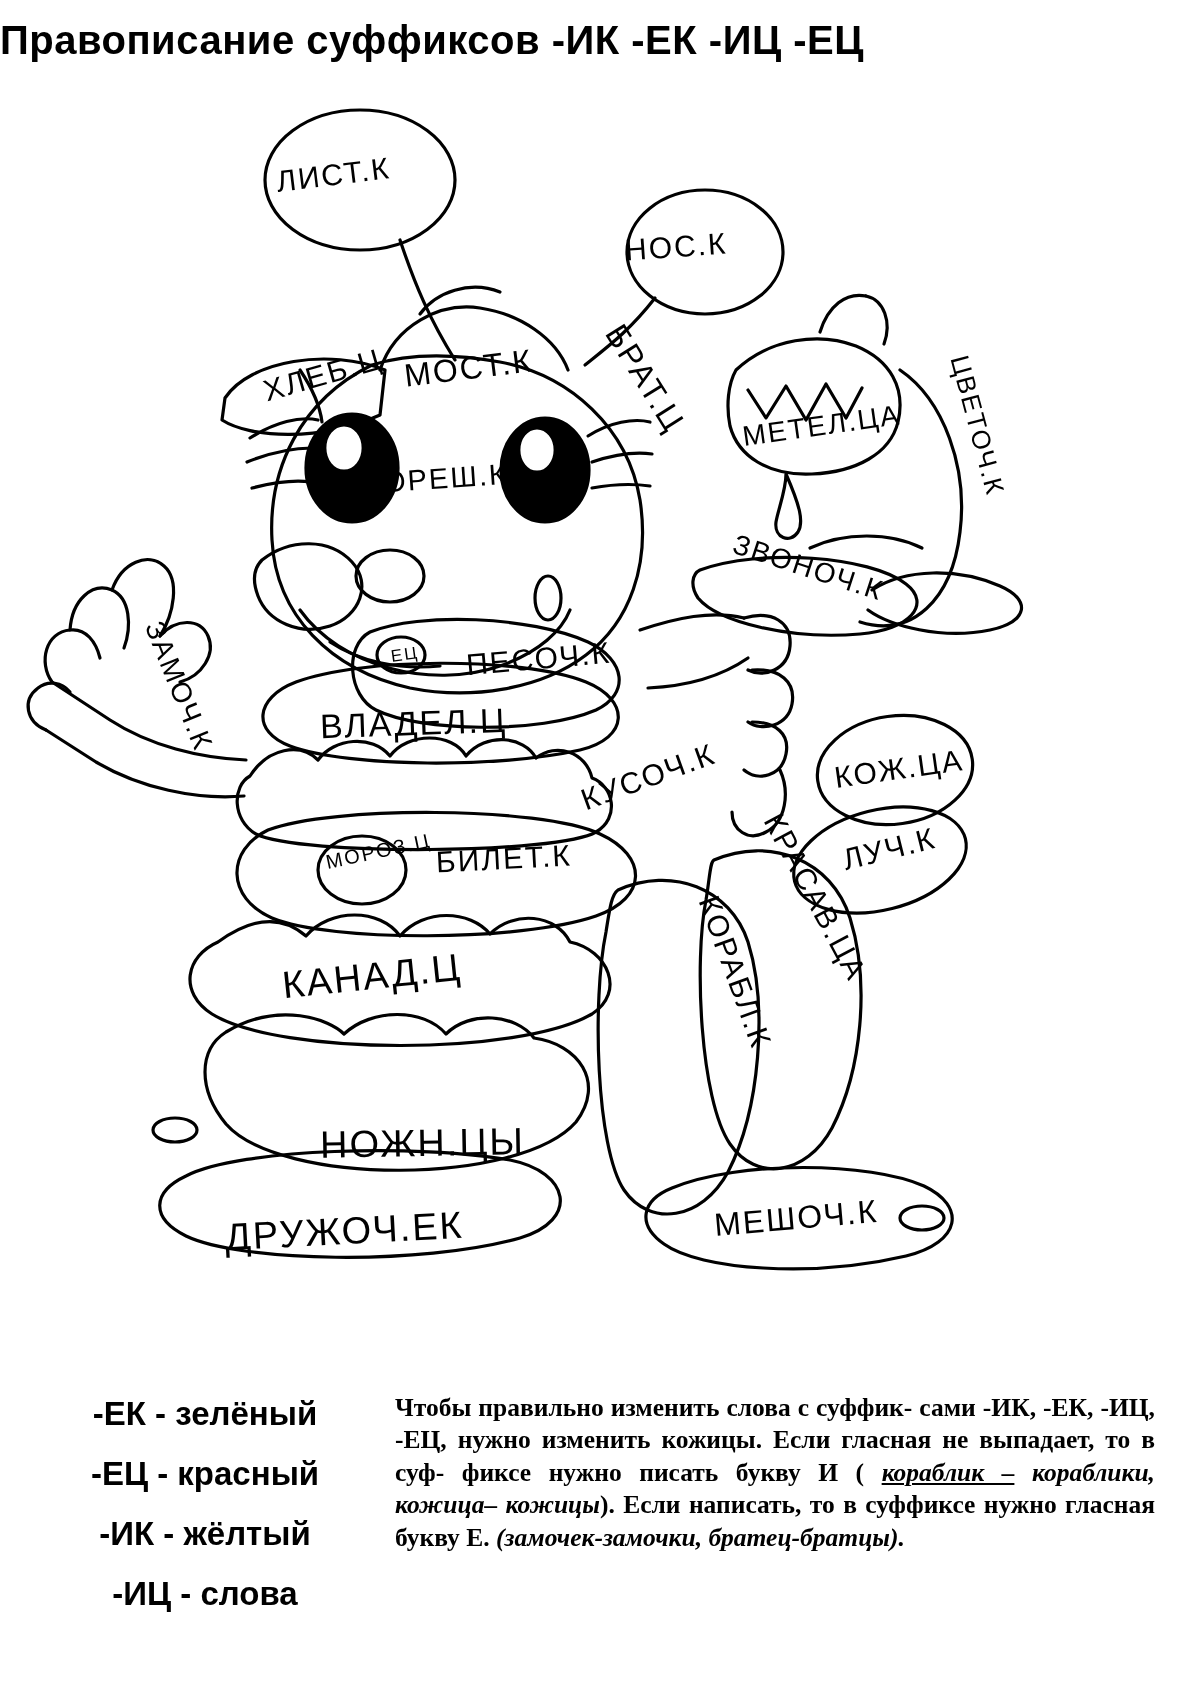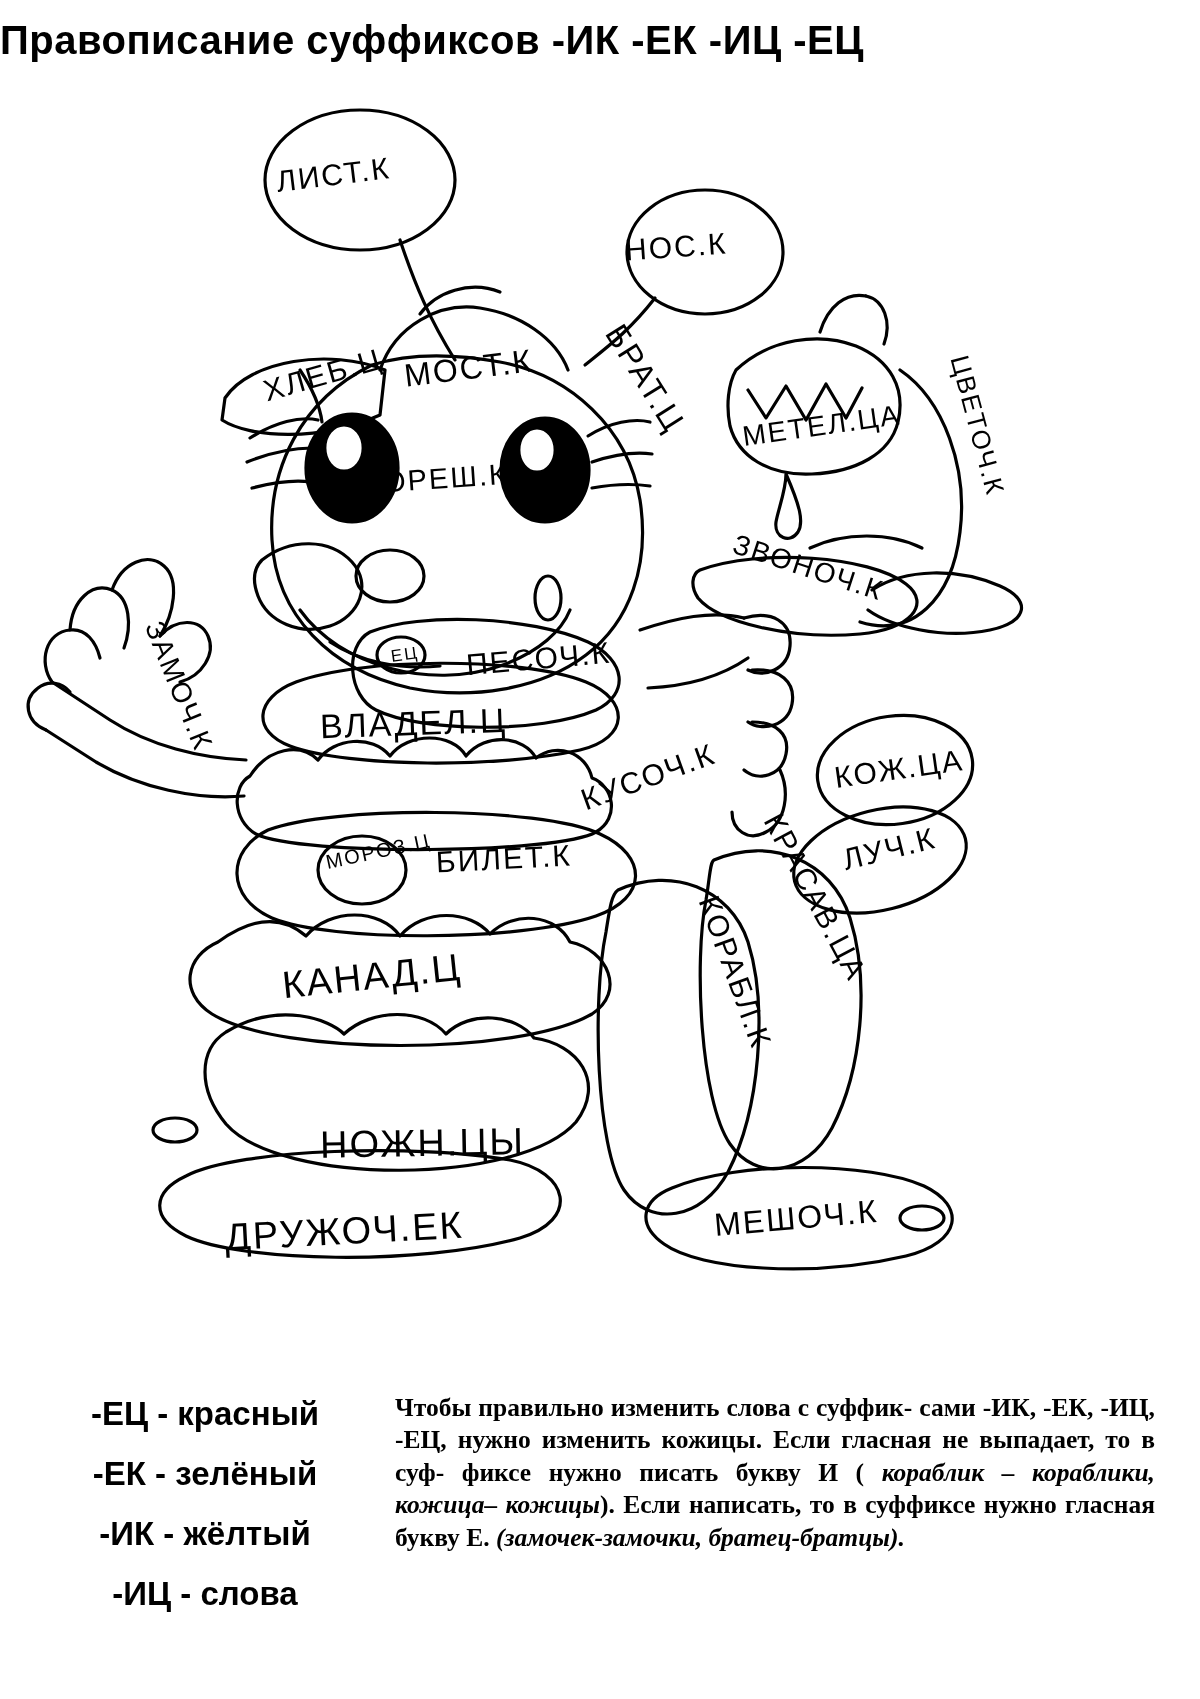--- a/index.html
+++ b/index.html
@@ -73,21 +73,21 @@
     left: 395px;
     top: 1392px;
     width: 760px;
     font-family: "Liberation Serif", serif;
     font-size: 25.5px;
     font-weight: bold;
     line-height: 1.27;
     text-align: justify;
   }
   .rule i { font-style: italic; }
-  .rule .u { }
+  .rule .u { text-decoration: underline; }
 </style>
 </head>
 <body>
 
 <div class="page">
 
   <div class="title">Правописание суффиксов  -ИК  -ЕК  -ИЦ  -ЕЦ</div>
 
   <div class="art">
     <svg width="1200" height="1310" viewBox="0 0 1200 1310" fill="none" stroke="#000" stroke-width="3.2" stroke-linecap="round" stroke-linejoin="round">
@@ -202,22 +202,22 @@
       <div class="wordlabel" style="left: 325px; top: 840px; font-size: 20px; transform: rotate(-12deg);">МОРОЗ.Ц</div>
       <div class="wordlabel" style="left: 436px; top: 842px; font-size: 30px; transform: rotate(-3deg);">БИЛЕТ.К</div>
       <div class="wordlabel" style="left: 282px; top: 955px; font-size: 38px; transform: rotate(-6deg);">КАНАД.Ц</div>
       <div class="wordlabel" style="left: 655px; top: 955px; font-size: 30px; transform: rotate(70deg);">КОРАБЛ.К</div>
       <div class="wordlabel" style="left: 320px; top: 1122px; font-size: 38px; transform: rotate(-1deg);">НОЖН.ЦЫ</div>
       <div class="wordlabel" style="left: 225px; top: 1210px; font-size: 38px; transform: rotate(-3deg);">ДРУЖОЧ.ЕК</div>
       <div class="wordlabel" style="left: 714px; top: 1200px; font-size: 32px; transform: rotate(-5deg);">МЕШОЧ.К</div>
     </div>
 
   <div class="legend">
+    <div class="legend-item">-ЕК - зелёный</div>
     <div class="legend-item">-ЕЦ - красный</div>
-    <div class="legend-item">-ЕК - зелёный</div>
     <div class="legend-item">-ИК - жёлтый</div>
     <div class="legend-item">-ИЦ - слова</div>
   </div>
 
   <div class="rule">
     <span>Чтобы правильно изменить слова с суффик-</span>
     <span>сами -ИК, -ЕК, -ИЦ, -ЕЦ, нужно изменить</span>
     <span>кожицы. Если гласная не выпадает, то в суф-</span>
     <span>фиксе  нужно писать букву И ( </span><i class="u">кораблик –</i>
     <i>кораблики, кожица– кожицы</i><span>). Если написать,</span>

